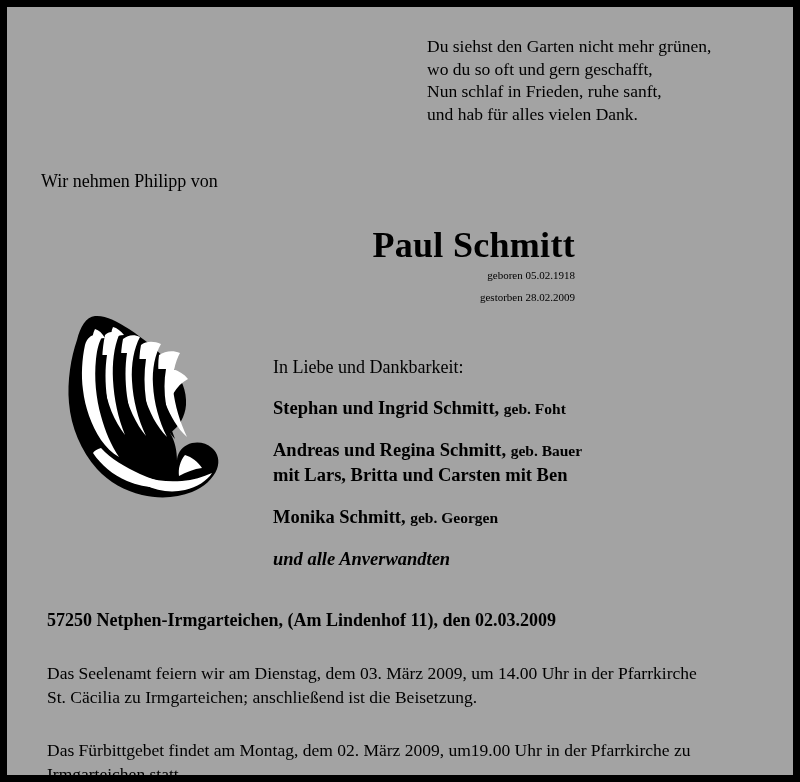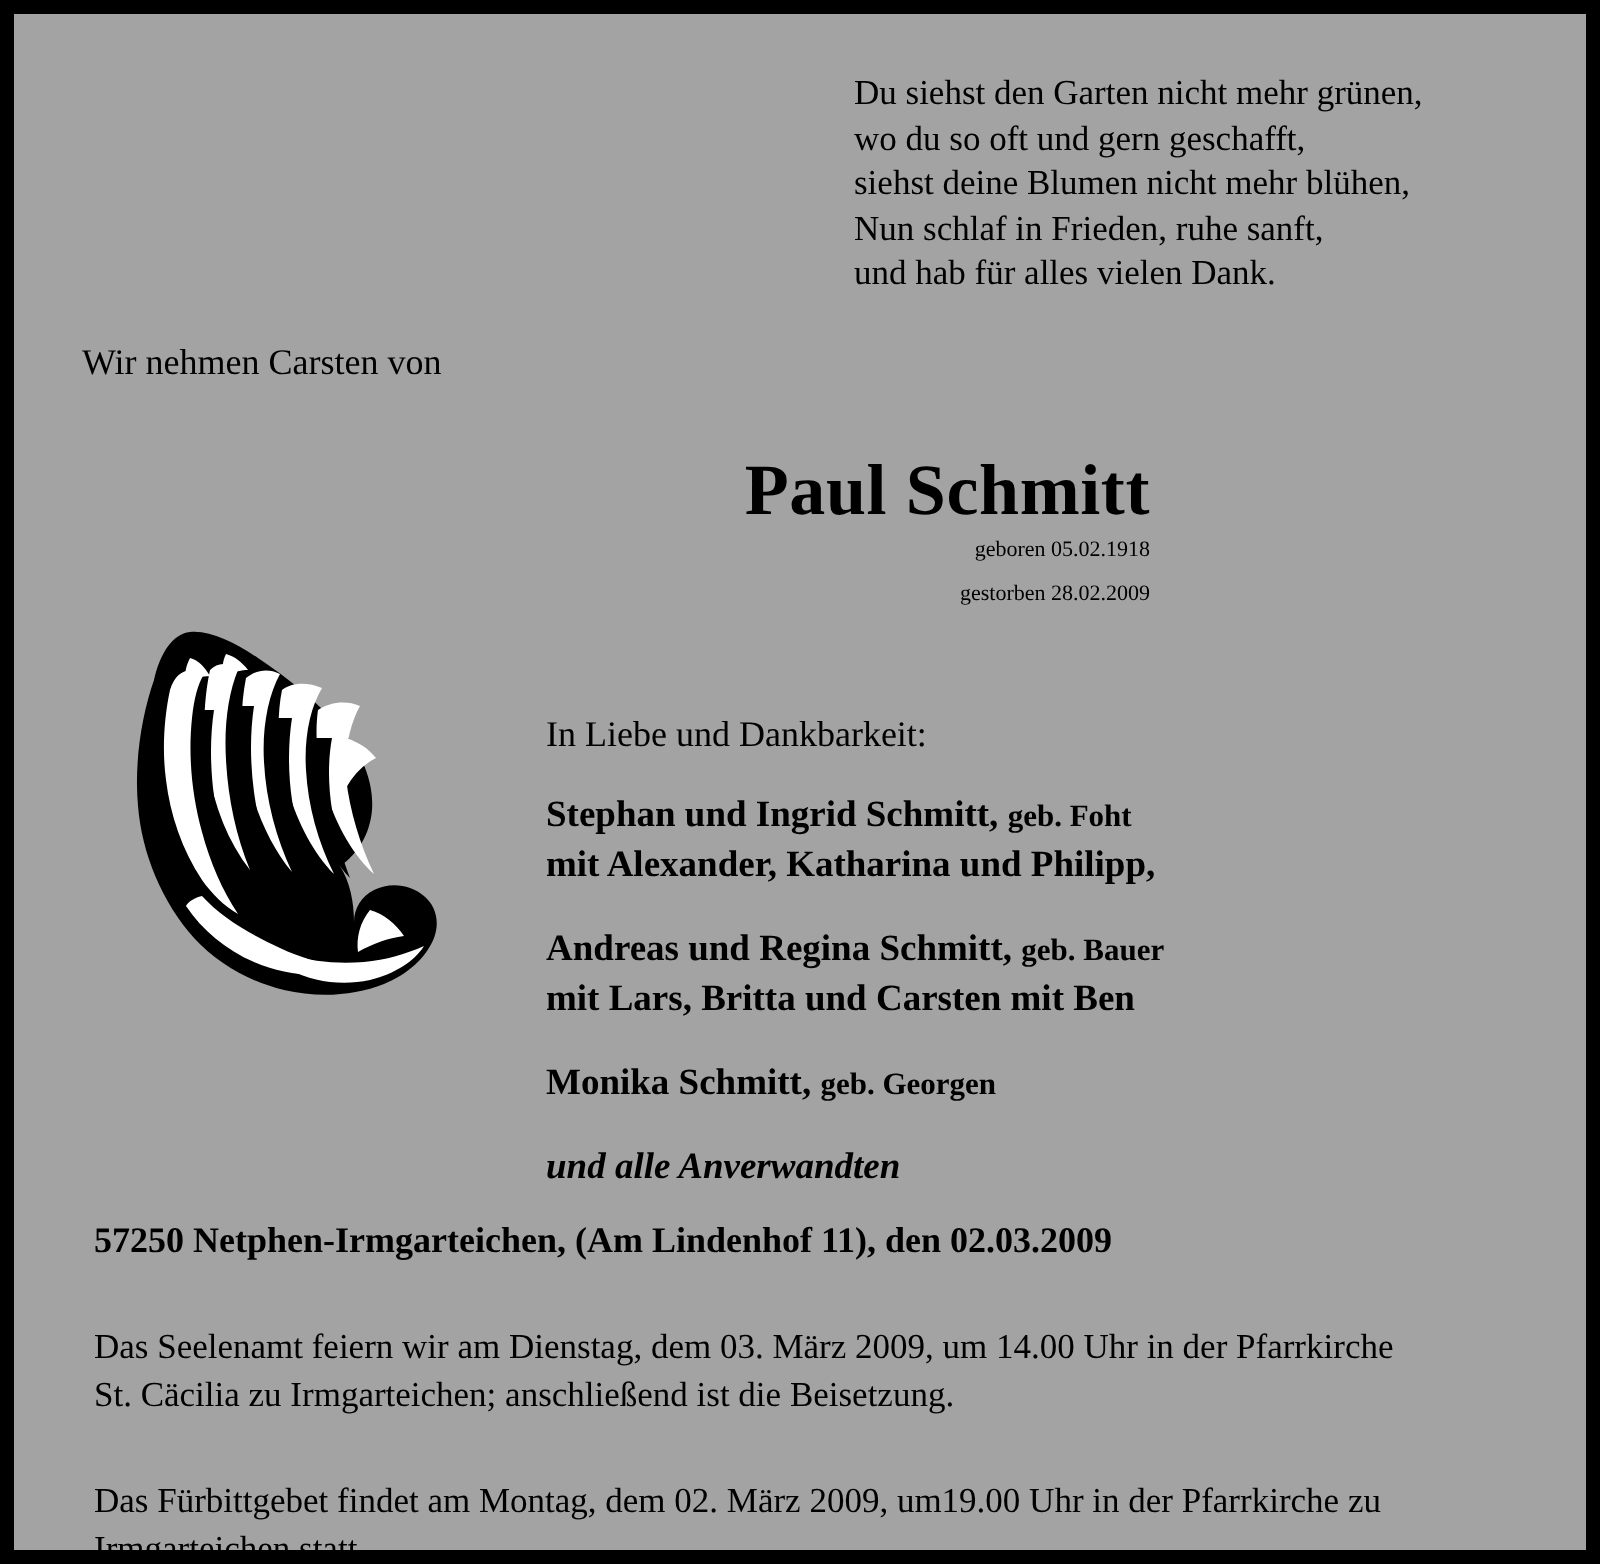--- a/index.html
+++ b/index.html
@@ -133,26 +133,25 @@
 </style>
 </head>
 <body>
 
 <div class="notice">
  <div class="inner">
 
   <div class="poem">
     <span class="poem-line">Du siehst den Garten nicht mehr grünen,</span>
     <span class="poem-line">wo du so oft und gern geschafft,</span>
-    <span class="poem-line">siehst deine Blumen nicht mehr blühen,</span>
     <span class="poem-line">Nun schlaf in Frieden, ruhe sanft,</span>
     <span class="poem-line">und hab für alles vielen Dank.</span>
   </div>
 
-  <div class="intro">Wir nehmen Carsten von</div>
+  <div class="intro">Wir nehmen Philipp von</div>
 
   <div class="hands">
     <svg viewBox="0 0 175 222" xmlns="http://www.w3.org/2000/svg" aria-hidden="true">
       <g fill="#000000">
 
         <path d="M28 55 C22 72 18 96 20 118 C22 142 32 166 48 184 C60 197 76 206 93 210
                  C110 214 128 213 143 207 C155 202 164 194 168 184 C171 176 169 168 163 163
                  C156 157 146 156 138 160 C132 163 128 169 128 176
                  C128 166 126 156 121 148 C130 142 136 132 137 120
                  C138 106 132 92 122 80 C110 66 95 54 80 44 C68 36 56 30 46 31
@@ -193,21 +192,20 @@
         <path d="M108 84 C107 99 108 115 112 129 C115 139 120 148 126 154 C122 144 119 132 117 120 C115 107 115 95 117 84 Z"></path>
       </g>
     </svg>
   </div>
 
   <div class="family">
     <div class="family-heading">In Liebe und Dankbarkeit:</div>
 
     <div class="family-group">
       <span class="family-line"><span>Stephan und Ingrid Schmitt,</span> <span class="nee">geb. Foht</span></span>
-      <span class="family-line">mit Alexander, Katharina und Philipp,</span>
     </div>
 
     <div class="family-group">
       <span class="family-line"><span>Andreas und Regina Schmitt,</span> <span class="nee">geb. Bauer</span></span>
       <span class="family-line">mit Lars, Britta und Carsten mit Ben</span>
     </div>
 
     <div class="family-group">
       <span class="family-line"><span>Monika Schmitt,</span> <span class="nee">geb. Georgen</span></span>
     </div>

